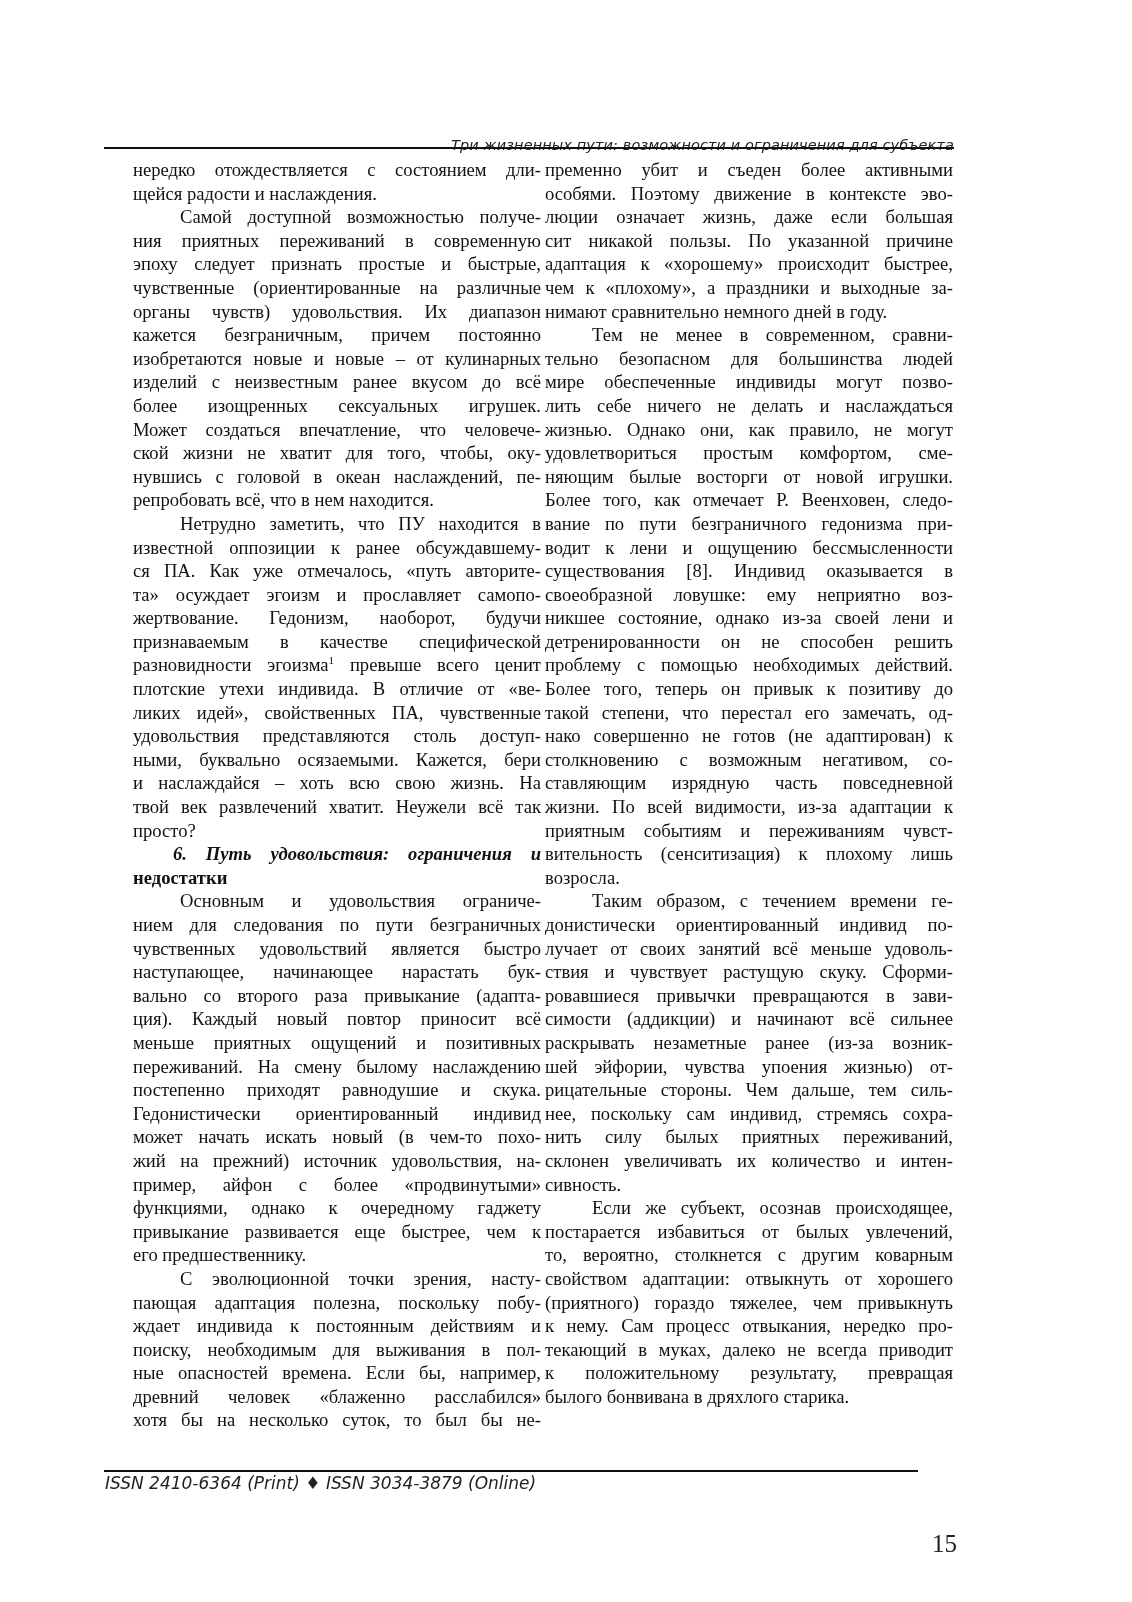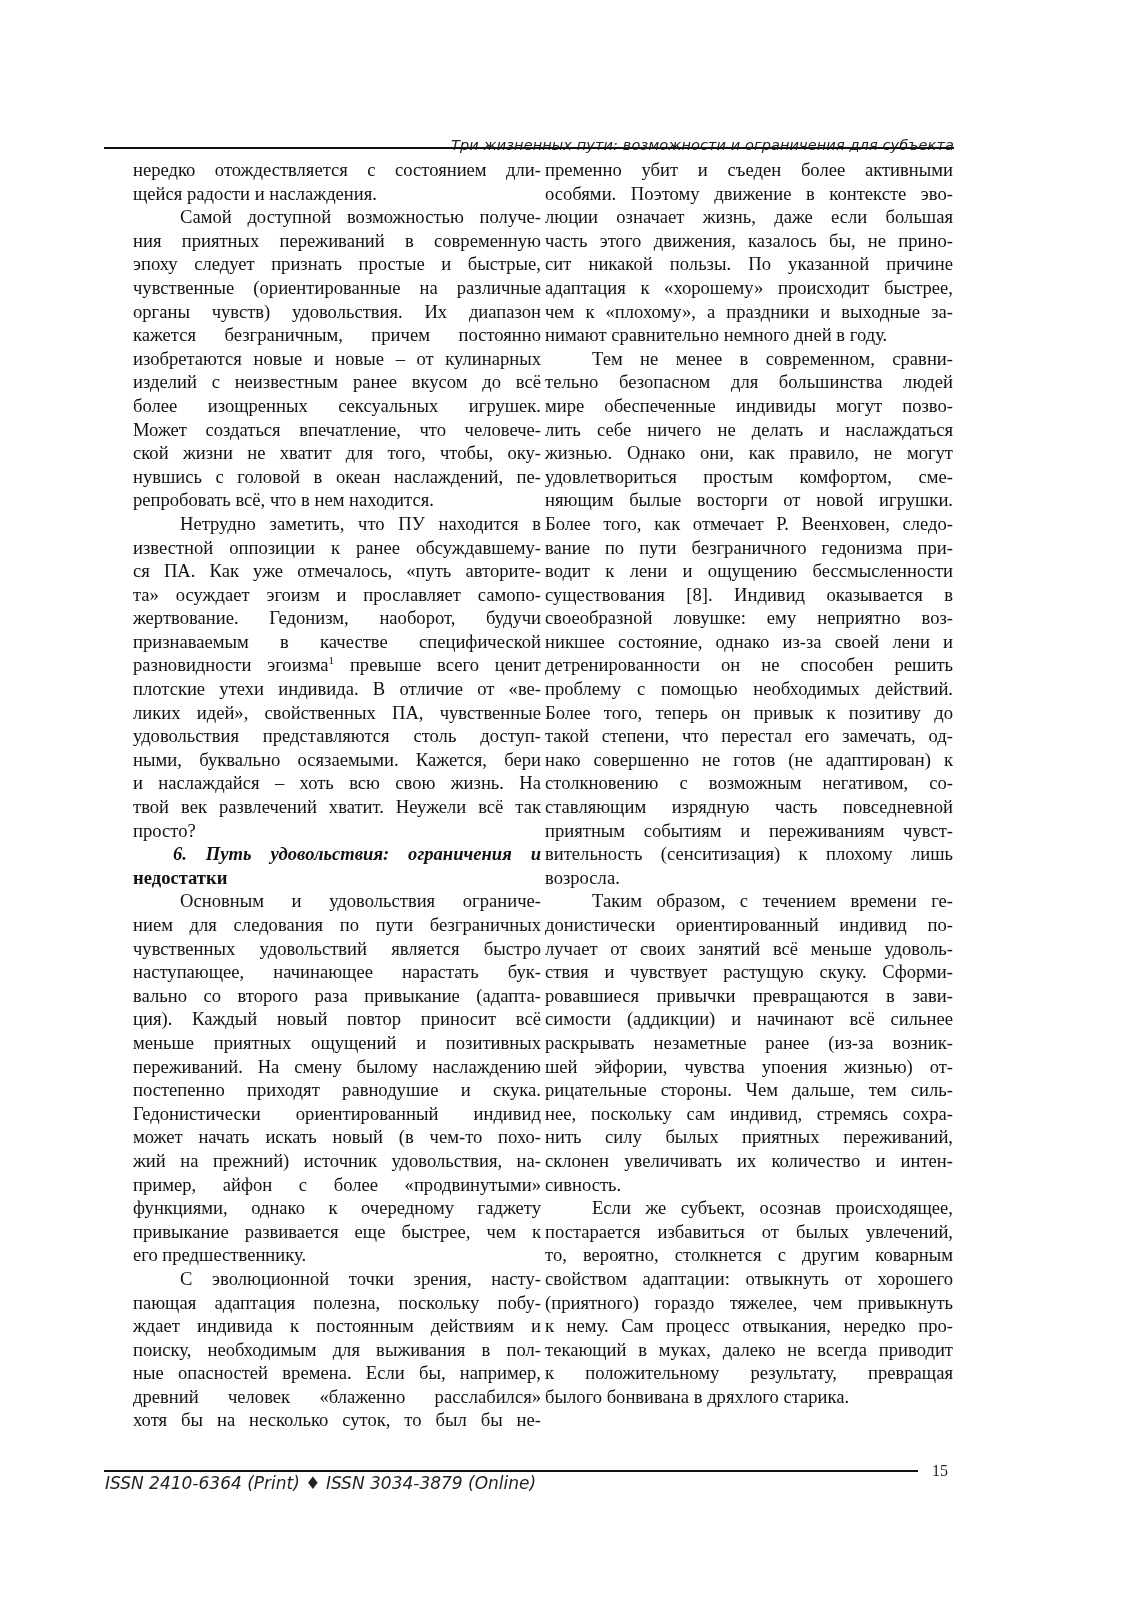--- a/index.html
+++ b/index.html
@@ -21,22 +21,22 @@
   .ln.last { text-align-last:left; }
   .ln.ind { padding-left:47px; }
   .ln.hind { padding-left:40px;font-style:italic; }
   sup { font-size:11px; line-height:0; vertical-align:7px; }
   .foot-rule { position:absolute; left:104px; top:1470px; width:814px; height:1.5px; background:#111; }
   .issn {
     position:absolute; left:105px; top:1473px;
     font-family:"DejaVu Sans", sans-serif; font-style:italic; font-size:17px; color:#222;
   }
   .page-num {
-    position:absolute; left:932px; top:1462px;
-    font-family:"Liberation Serif", serif; font-size:16px; color:#222;
+    position:absolute; left:932px; top:1530px;
+    font-family:"Liberation Serif", serif; font-size:25px; color:#222;
   }
 </style>
 </head>
 <body>
 
 <div class="running-head">Три жизненных пути: возможности и ограничения для субъекта</div>
 <div class="head-rule"></div>
 
 <div class="col left">
   <div id="left-lines">
@@ -99,21 +99,20 @@
       <span class="ln">древний человек «блаженно расслабился»</span>
       <span class="ln">хотя бы на несколько суток, то был бы не-</span>
     </div>
 </div>
 
 <div class="col right">
   <div id="right-lines">
       <span class="ln">пременно убит и съеден более активными</span>
       <span class="ln">особями. Поэтому движение в контексте эво-</span>
       <span class="ln">люции означает жизнь, даже если большая</span>
-      <span class="ln">часть этого движения, казалось бы, не прино-</span>
       <span class="ln">сит никакой пользы. По указанной причине</span>
       <span class="ln">адаптация к «хорошему» происходит быстрее,</span>
       <span class="ln">чем к «плохому», а праздники и выходные за-</span>
       <span class="ln last">нимают сравнительно немного дней в году.</span>
       <span class="ln ind">Тем не менее в современном, сравни-</span>
       <span class="ln">тельно безопасном для большинства людей</span>
       <span class="ln">мире обеспеченные индивиды могут позво-</span>
       <span class="ln">лить себе ничего не делать и наслаждаться</span>
       <span class="ln">жизнью. Однако они, как правило, не могут</span>
       <span class="ln">удовлетвориться простым комфортом, сме-</span>
@@ -124,20 +123,21 @@
       <span class="ln">существования [8]. Индивид оказывается в</span>
       <span class="ln">своеобразной ловушке: ему неприятно воз-</span>
       <span class="ln">никшее состояние, однако из-за своей лени и</span>
       <span class="ln">детренированности он не способен решить</span>
       <span class="ln">проблему с помощью необходимых действий.</span>
       <span class="ln">Более того, теперь он привык к позитиву до</span>
       <span class="ln">такой степени, что перестал его замечать, од-</span>
       <span class="ln">нако совершенно не готов (не адаптирован) к</span>
       <span class="ln">столкновению с возможным негативом, со-</span>
       <span class="ln">ставляющим изрядную часть повседневной</span>
+      <span class="ln">жизни. По всей видимости, из-за адаптации к</span>
       <span class="ln">приятным событиям и переживаниям чувст-</span>
       <span class="ln">вительность (сенситизация) к плохому лишь</span>
       <span class="ln last">возросла.</span>
       <span class="ln ind">Таким образом, с течением времени ге-</span>
       <span class="ln">донистически ориентированный индивид по-</span>
       <span class="ln">лучает от своих занятий всё меньше удоволь-</span>
       <span class="ln">ствия и чувствует растущую скуку. Сформи-</span>
       <span class="ln">ровавшиеся привычки превращаются в зави-</span>
       <span class="ln">симости (аддикции) и начинают всё сильнее</span>
       <span class="ln">раскрывать незаметные ранее (из-за возник-</span>

